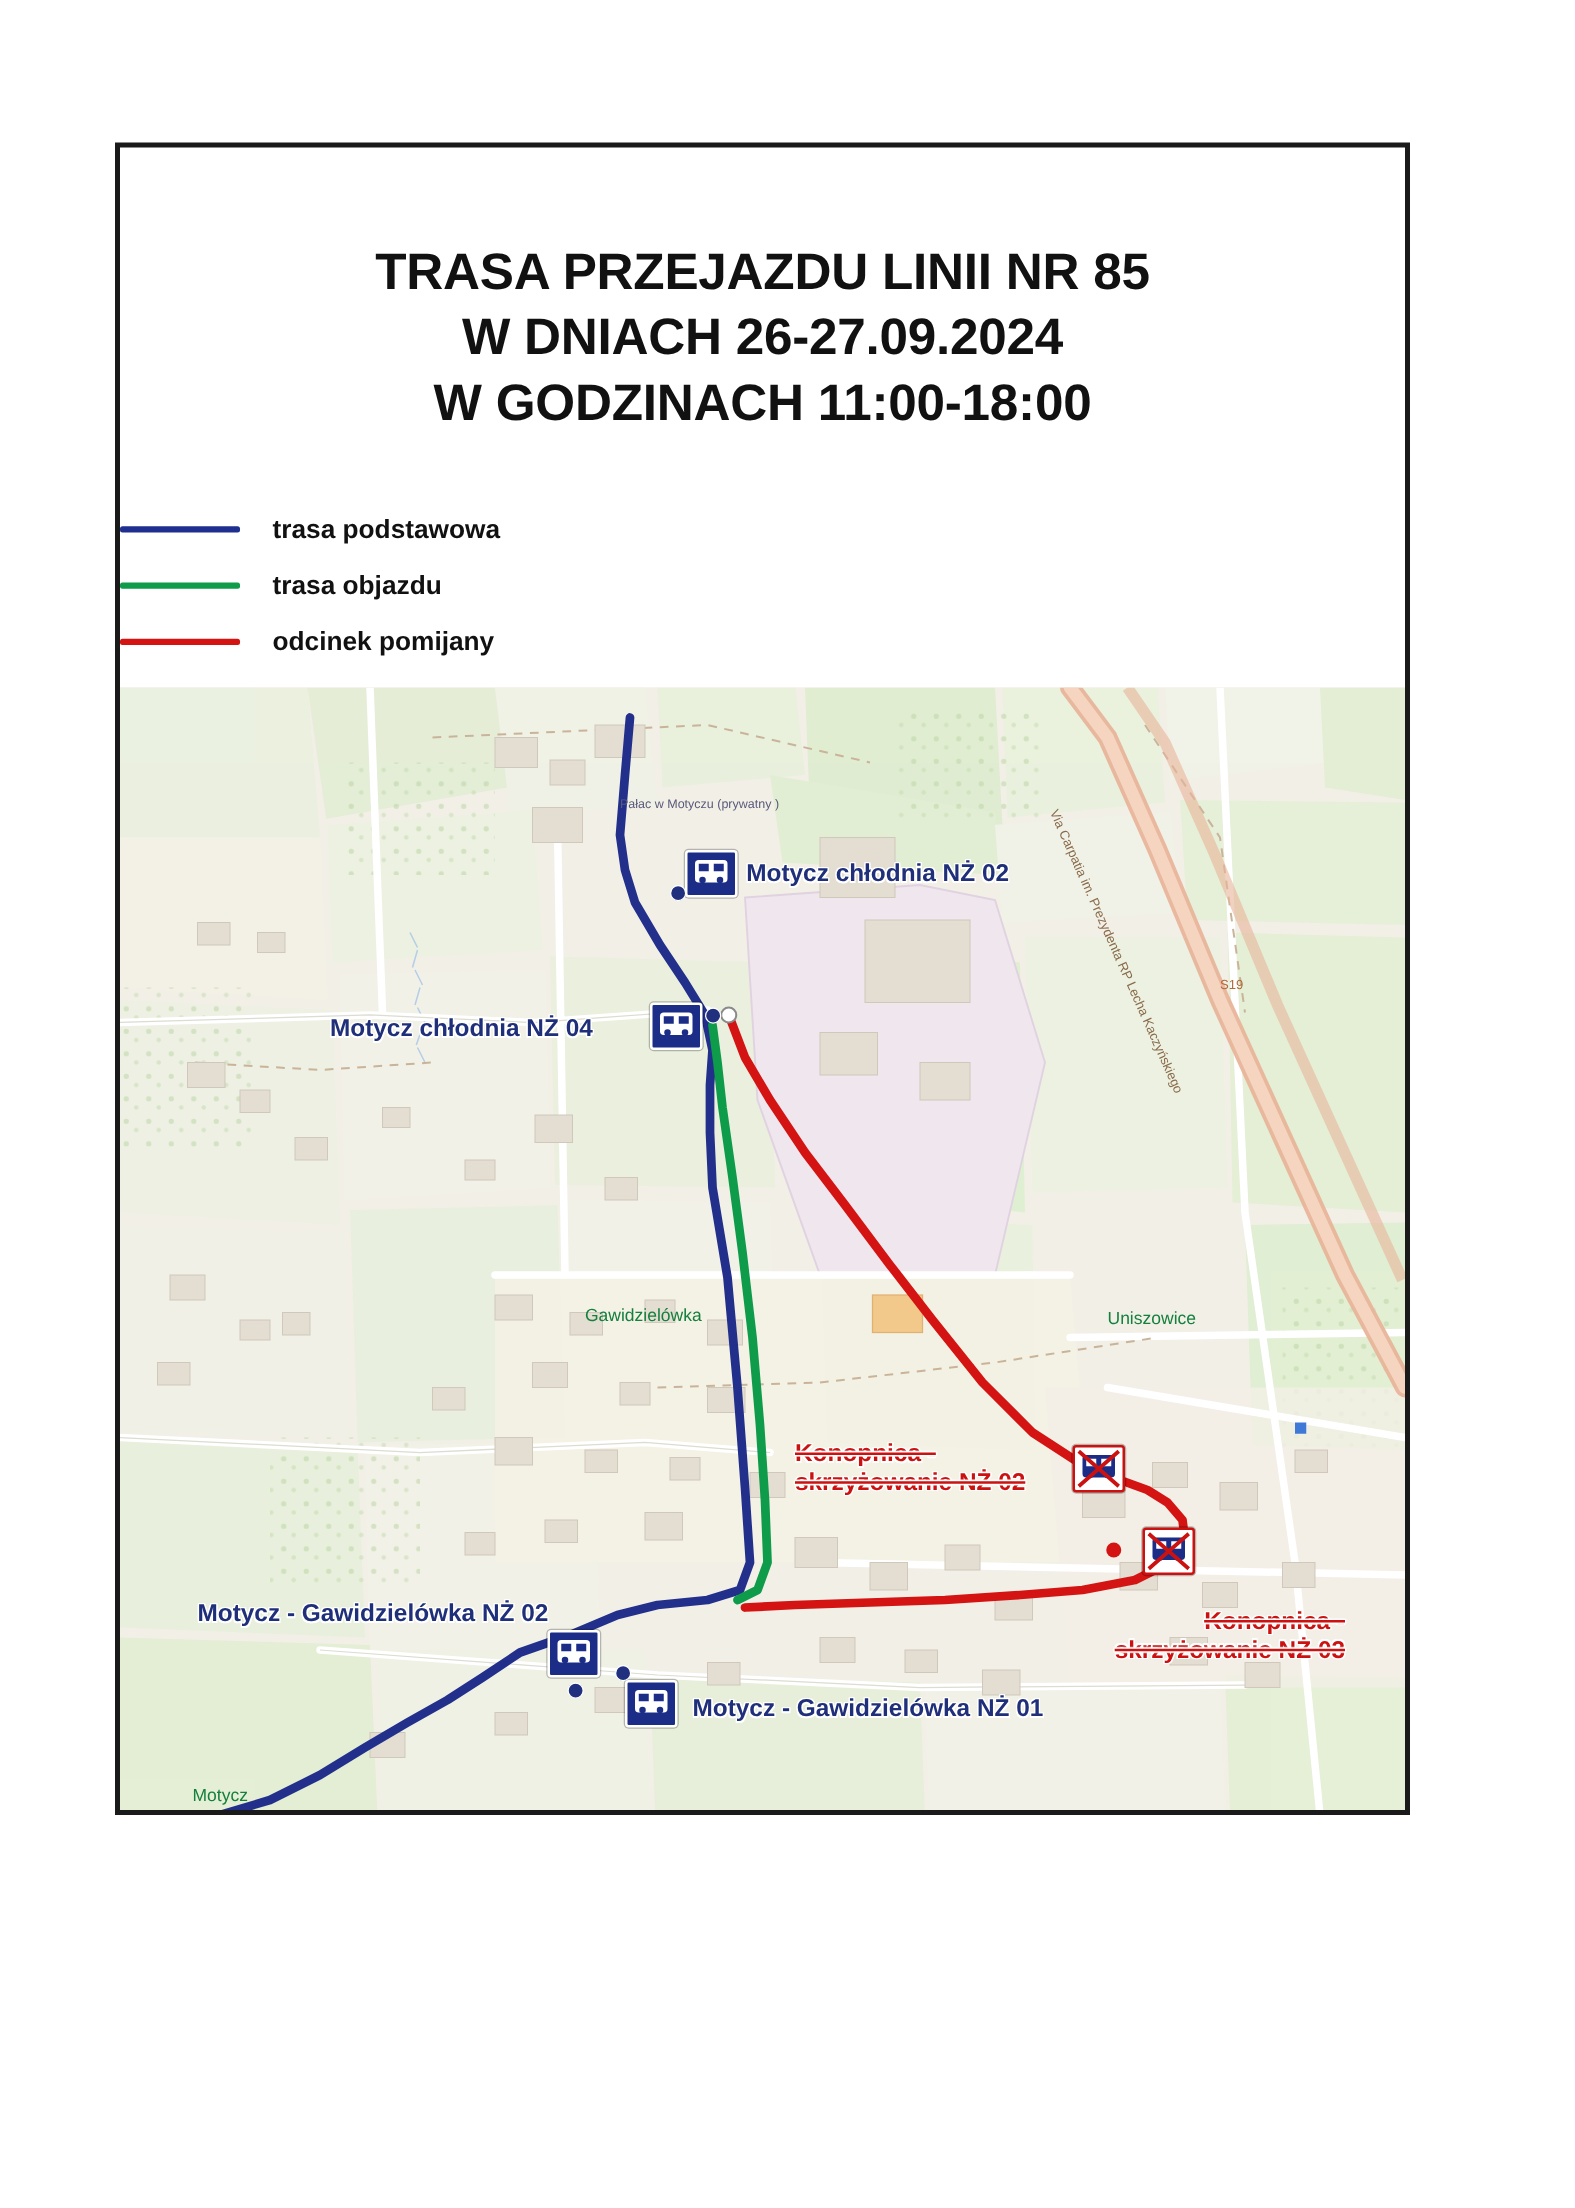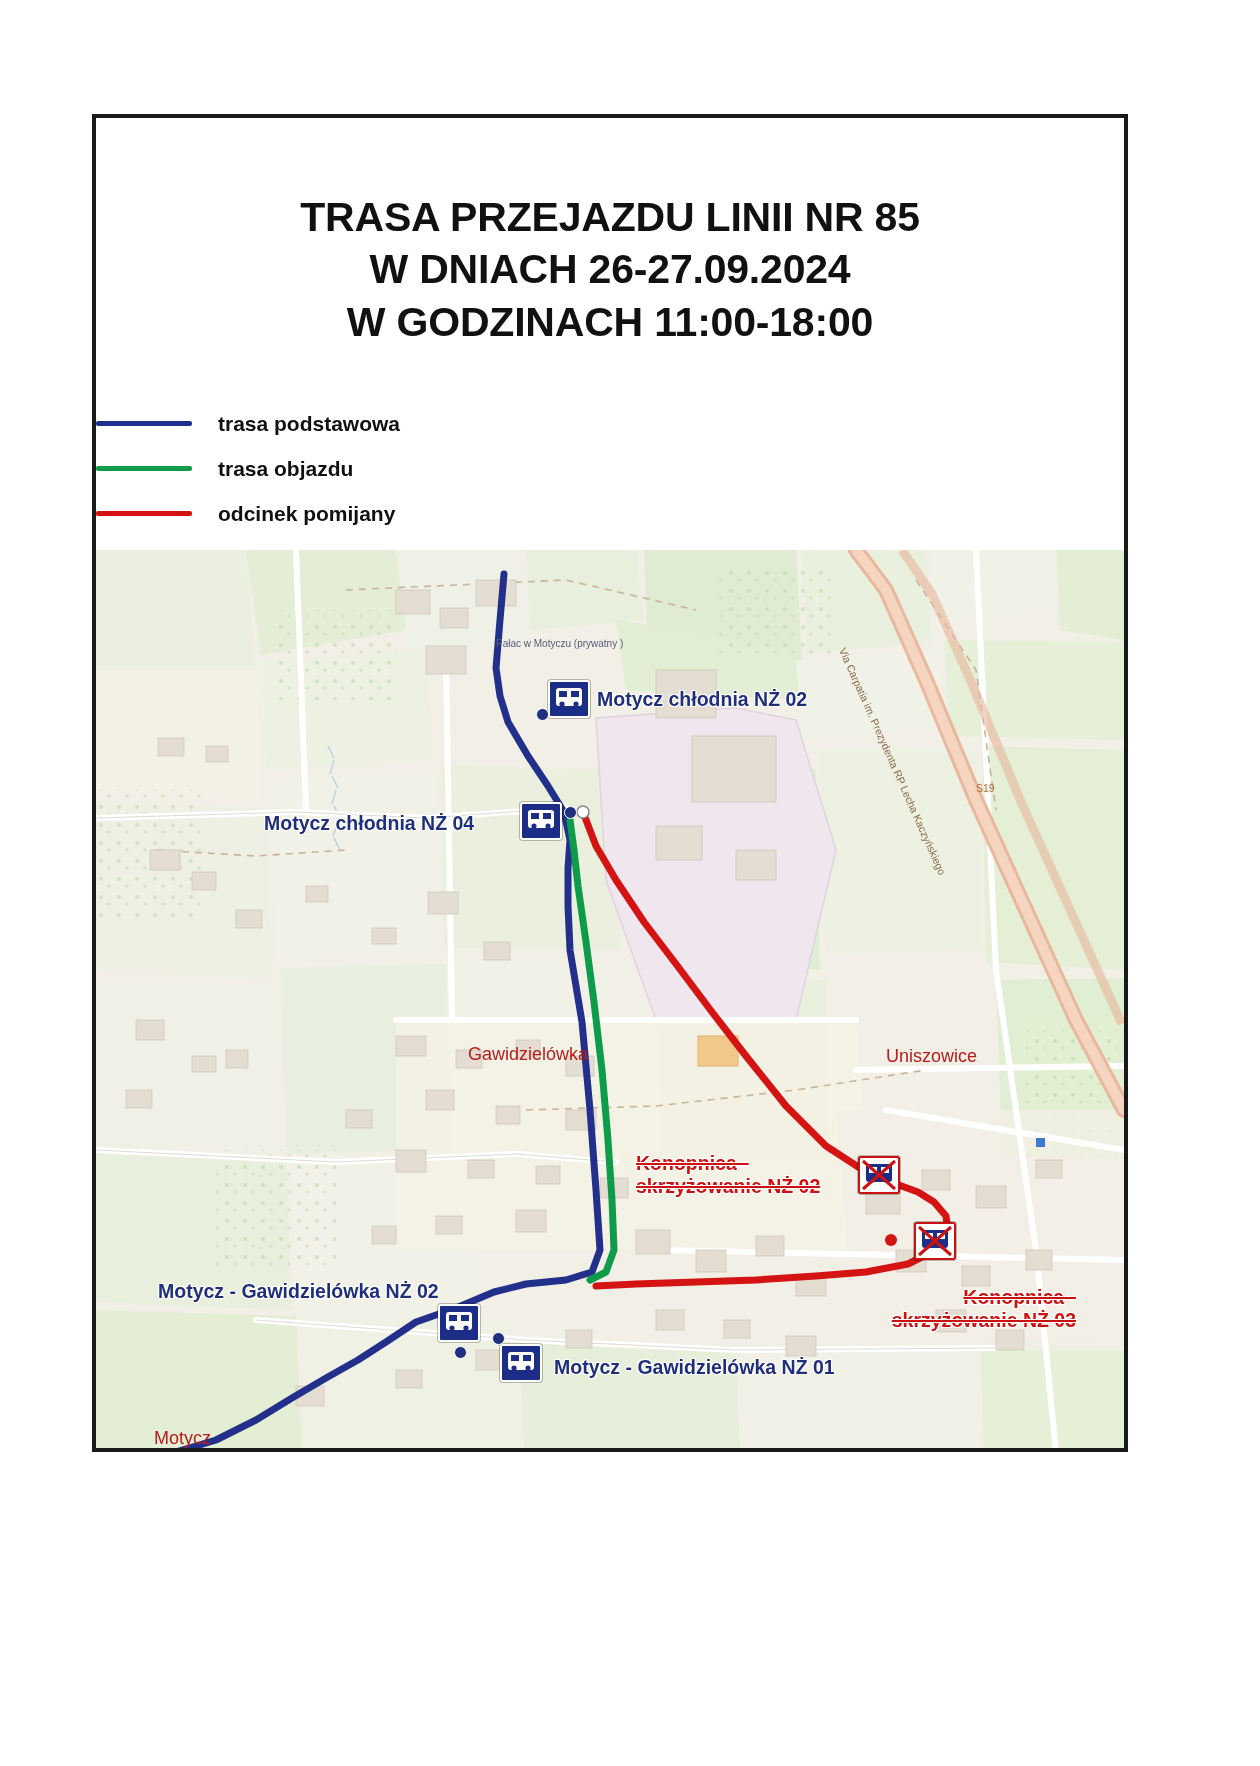--- a/index.html
+++ b/index.html
@@ -129,21 +129,21 @@
     border: 1px solid #ffffff;
   }
 
   
   .map-text {
     position: absolute;
     font-size: 11px;
     color: #6b6b6b;
     white-space: nowrap;
   }
-  .map-text.place { font-size: 18px; color: #b91c1c; }
+  .map-text.place { font-size: 14px; color: #15803d; }
   .map-text.road { color: #8a6a4a; font-size: 10.5px; }
   .map-text.poi { color: #5a5a7a; font-size: 10px; text-align: center; margin-top: 44px; }
 </style>
 </head>
 <body>
 
 <div id="poster">
 
   <div id="header">
     <h1 id="title">

